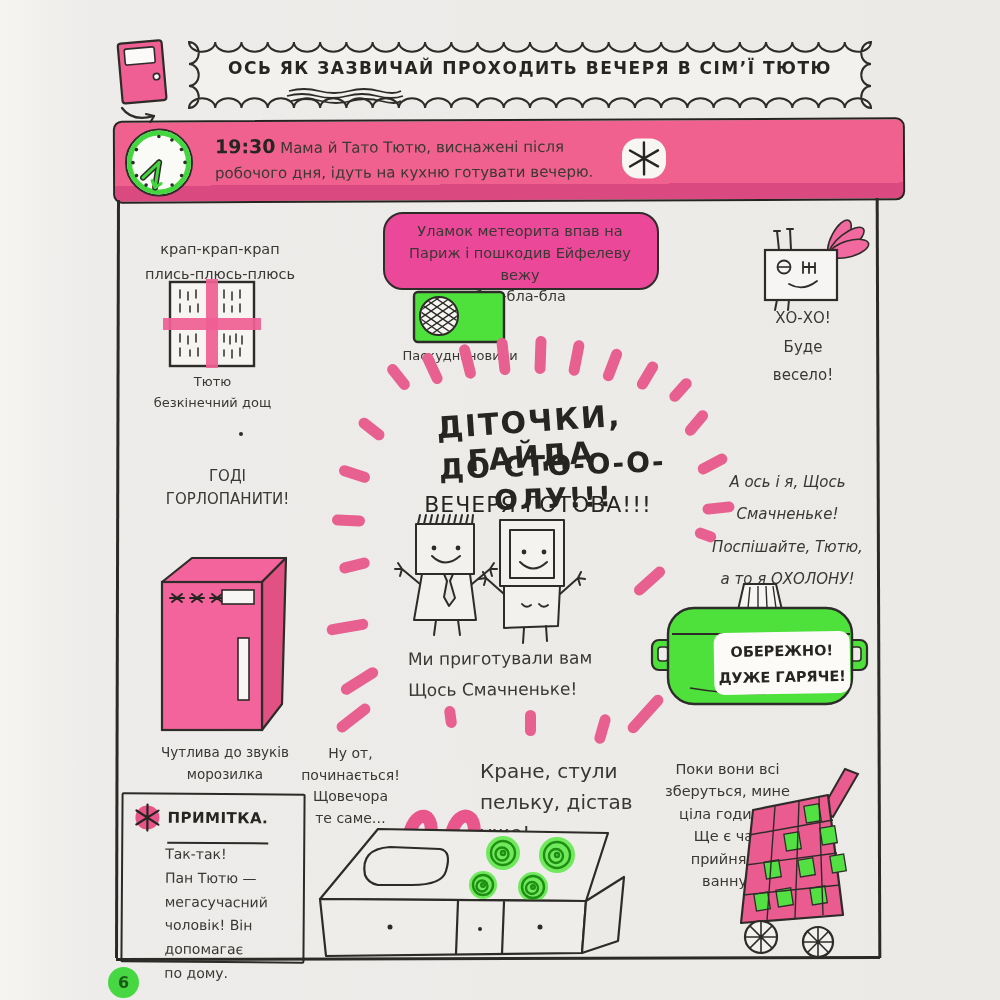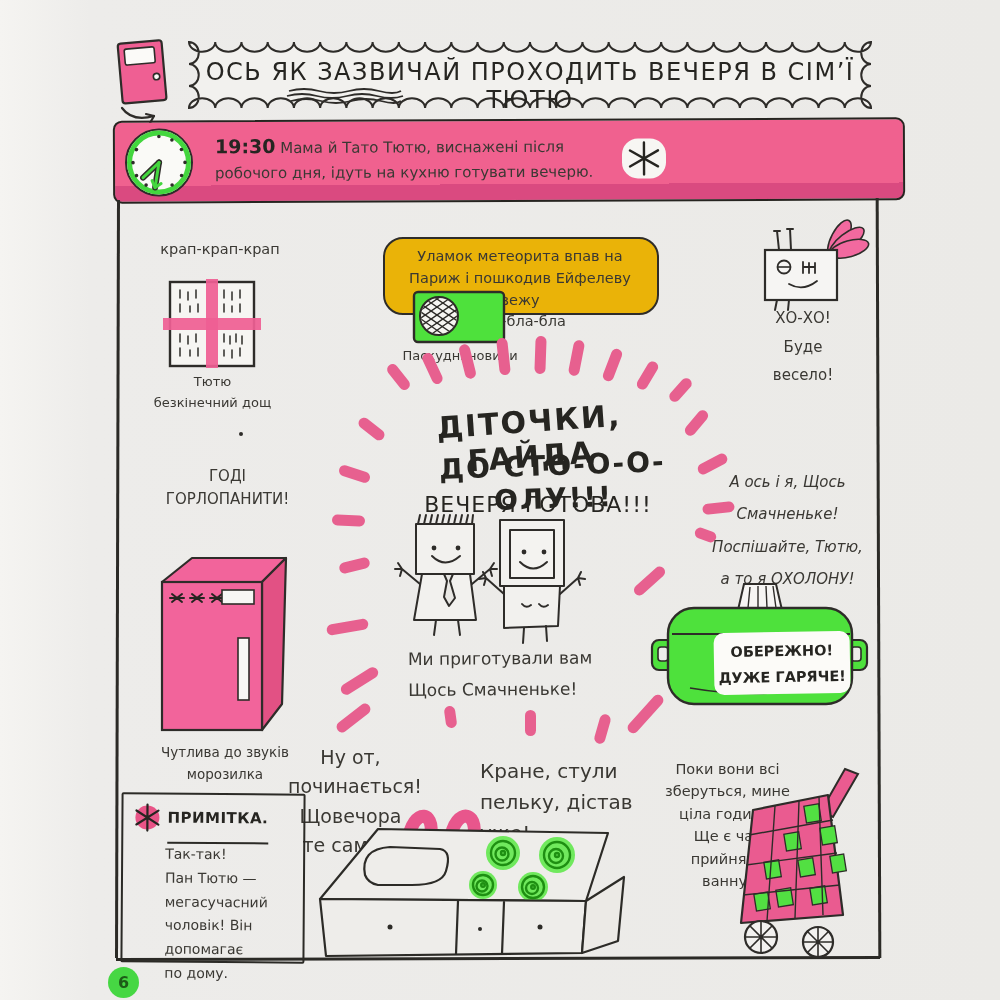--- a/index.html
+++ b/index.html
@@ -25,21 +25,21 @@
     </g>
     <path d="M12,72 Q22,86 44,80" fill="none" stroke="#2e2c29" stroke-width="2.2" stroke-linecap="round"></path>
     <path d="M44,80 l-8,-2 M44,80 l-4,7" fill="none" stroke="#2e2c29" stroke-width="2.2" stroke-linecap="round"></path>
   </svg>
 </div>
 
 <div class="abs" style="left:185px;top:34px;width:690px;height:80px;">
   <svg width="690" height="80" viewBox="0 0 690 80">
     <path id="cloud-path" fill="#f2f1ee" stroke="#2e2c29" stroke-width="2" d="M4,8 a 13.115384615384615,9.75 0 0 0 26.23076923076923,0 a 13.115384615384615,9.75 0 0 0 26.23076923076923,0 a 13.115384615384615,9.75 0 0 0 26.23076923076923,0 a 13.115384615384615,9.75 0 0 0 26.23076923076923,0 a 13.115384615384615,9.75 0 0 0 26.23076923076923,0 a 13.115384615384615,9.75 0 0 0 26.23076923076923,0 a 13.115384615384615,9.75 0 0 0 26.23076923076923,0 a 13.115384615384615,9.75 0 0 0 26.23076923076923,0 a 13.115384615384615,9.75 0 0 0 26.23076923076923,0 a 13.115384615384615,9.75 0 0 0 26.23076923076923,0 a 13.115384615384615,9.75 0 0 0 26.23076923076923,0 a 13.115384615384615,9.75 0 0 0 26.23076923076923,0 a 13.115384615384615,9.75 0 0 0 26.23076923076923,0 a 13.115384615384615,9.75 0 0 0 26.23076923076923,0 a 13.115384615384615,9.75 0 0 0 26.23076923076923,0 a 13.115384615384615,9.75 0 0 0 26.23076923076923,0 a 13.115384615384615,9.75 0 0 0 26.23076923076923,0 a 13.115384615384615,9.75 0 0 0 26.23076923076923,0 a 13.115384615384615,9.75 0 0 0 26.23076923076923,0 a 13.115384615384615,9.75 0 0 0 26.23076923076923,0 a 13.115384615384615,9.75 0 0 0 26.23076923076923,0 a 13.115384615384615,9.75 0 0 0 26.23076923076923,0 a 13.115384615384615,9.75 0 0 0 26.23076923076923,0 a 13.115384615384615,9.75 0 0 0 26.23076923076923,0 a 13.115384615384615,9.75 0 0 0 26.23076923076923,0 a 13.115384615384615,9.75 0 0 0 26.23076923076923,0 a 9.75,11 0 0 0 0,22 a 9.75,11 0 0 0 0,22 a 9.75,11 0 0 0 0,22 a 13.115384615384615,9.75 0 0 0 -26.23076923076923,0 a 13.115384615384615,9.75 0 0 0 -26.23076923076923,0 a 13.115384615384615,9.75 0 0 0 -26.23076923076923,0 a 13.115384615384615,9.75 0 0 0 -26.23076923076923,0 a 13.115384615384615,9.75 0 0 0 -26.23076923076923,0 a 13.115384615384615,9.75 0 0 0 -26.23076923076923,0 a 13.115384615384615,9.75 0 0 0 -26.23076923076923,0 a 13.115384615384615,9.75 0 0 0 -26.23076923076923,0 a 13.115384615384615,9.75 0 0 0 -26.23076923076923,0 a 13.115384615384615,9.75 0 0 0 -26.23076923076923,0 a 13.115384615384615,9.75 0 0 0 -26.23076923076923,0 a 13.115384615384615,9.75 0 0 0 -26.23076923076923,0 a 13.115384615384615,9.75 0 0 0 -26.23076923076923,0 a 13.115384615384615,9.75 0 0 0 -26.23076923076923,0 a 13.115384615384615,9.75 0 0 0 -26.23076923076923,0 a 13.115384615384615,9.75 0 0 0 -26.23076923076923,0 a 13.115384615384615,9.75 0 0 0 -26.23076923076923,0 a 13.115384615384615,9.75 0 0 0 -26.23076923076923,0 a 13.115384615384615,9.75 0 0 0 -26.23076923076923,0 a 13.115384615384615,9.75 0 0 0 -26.23076923076923,0 a 13.115384615384615,9.75 0 0 0 -26.23076923076923,0 a 13.115384615384615,9.75 0 0 0 -26.23076923076923,0 a 13.115384615384615,9.75 0 0 0 -26.23076923076923,0 a 13.115384615384615,9.75 0 0 0 -26.23076923076923,0 a 13.115384615384615,9.75 0 0 0 -26.23076923076923,0 a 13.115384615384615,9.75 0 0 0 -26.23076923076923,0 a 9.75,11 0 0 0 0,-22 a 9.75,11 0 0 0 0,-22 a 9.75,11 0 0 0 0,-22 Z"></path>
   </svg>
-  <div class="abs c" style="left:20px;top:24px;width:650px;font-size:24px;font-weight:400;letter-spacing:1.5px;color:#262521;">
+  <div class="abs c" style="left:20px;top:24px;width:650px;font-size:17px;font-weight:700;letter-spacing:1.5px;color:#262521;">
     <span>ОСЬ ЯК ЗАЗВИЧАЙ ПРОХОДИТЬ ВЕЧЕРЯ В СІМ’Ї ТЮТЮ</span>
   </div>
   <svg class="abs" style="left:100px;top:54px;" width="120" height="18" viewBox="0 0 120 18">
     <g fill="none" stroke="#2e2c29" stroke-width="1.8">
       <path d="M4,3 q15,-4 30,0 t30,0 t30,0 t22,0"></path>
       <path d="M2,8 q15,-4 30,0 t30,0 t30,0 t26,0"></path>
       <path d="M6,13 q15,-4 30,0 t30,0 t30,0 t20,0"></path>
     </g>
   </svg>
 </div>
@@ -91,41 +91,42 @@
     </svg>
   </div>
 </div>
 
 <div class="abs" style="left:116px;top:200px;width:2.5px;height:758px;background:#2b2a26;transform:rotate(0.15deg);"></div>
 <div class="abs" style="left:877px;top:198px;width:2.5px;height:760px;background:#2b2a26;transform:rotate(-0.2deg);"></div>
 <div class="abs" style="left:116px;top:957px;width:764px;height:2.5px;background:#2b2a26;transform:rotate(-0.15deg);"></div>
 
 <div class="hand abs c" style="left:130px;top:237px;width:180px;font-size:14.5px;line-height:1.75;">
   <div>крап-крап-крап</div>
+  <div>плись-плюсь-плюсь</div>
 </div>
 <div class="abs" style="left:166px;top:278px;">
   <svg width="92" height="92" viewBox="0 0 92 92">
     <rect x="4" y="4" width="84" height="84" fill="#f6f5f2" stroke="#2e2c29" stroke-width="2.4"></rect>
     <g stroke="#2e2c29" stroke-width="1.5" stroke-linecap="round">
       <path d="M14,12 v8 M22,14 v8 M30,12 v8 M14,26 v8 M24,28 v6 M32,26 v8
                M58,12 v8 M66,14 v8 M74,12 v8 M58,26 v8 M66,28 v6 M74,26 v8
                M14,56 v8 M22,58 v8 M30,56 v8 M14,70 v8 M24,72 v6 M32,70 v8
                M58,56 v8 M64,58 v8 M70,56 v8 M76,58 v8 M58,72 v6 M66,72 v8 M74,70 v8"></path>
     </g>
     <rect x="40" y="1" width="12" height="89" fill="#ef5f93" opacity="0.93"></rect>
     <rect x="-3" y="40" width="98" height="12" fill="#ef5f93" opacity="0.93"></rect>
   </svg>
 </div>
 <div class="hand abs c" style="left:145px;top:372px;width:135px;font-size:13px;line-height:1.6;">
   <div>Тютю</div>
   <div>безкінечний дощ</div>
 </div>
 <div class="abs" style="left:239px;top:432px;width:4px;height:4px;border-radius:50%;background:#2e2c29;"></div>
 
-<div class="abs" style="left:383px;top:237px;width:272px;height:74px;background:#eab308;border:2.2px solid #2e2c29;border-radius:20px;">
+<div class="abs" style="left:383px;top:212px;width:272px;height:74px;background:#ec4899;border:2.2px solid #2e2c29;border-radius:20px;">
   <div class="hand abs c" style="left:6px;top:7px;width:258px;font-size:14.5px;line-height:1.5;">
     <div>Уламок метеорита впав на</div>
     <div>Париж і пошкодив Ейфелеву вежу</div>
     <div>бла-бла-бла</div>
   </div>
 </div>
 <svg class="abs" style="left:467px;top:294px;" width="24" height="24" viewBox="0 0 24 24">
   <path d="M1,-1 L10,20 L19,-1 Z" fill="#f8f7f4"></path>
   <path d="M1,-1 L10,20 L19,-1" fill="none" stroke="#2e2c29" stroke-width="2.2" stroke-linejoin="round"></path>
 </svg>
@@ -296,21 +297,21 @@
     <path d="M38,110 Q108,122 180,108" stroke="#2e2c29" stroke-width="1.6" fill="none"></path>
     <circle cx="78" cy="68" r="1.8" fill="#2e2c29"></circle>
       <circle cx="158" cy="66" r="1.8" fill="#2e2c29"></circle>
   </svg>
 </div>
 <div class="hand abs c ink" style="left:714px;top:632px;width:136px;height:56px;background:#fcfbf8;border-radius:10px;font-size:14.5px;font-weight:700;line-height:1.8;padding-top:6px;transform:rotate(-1deg);">
   <div>ОБЕРЕЖНО!</div>
   <div>ДУЖЕ ГАРЯЧЕ!</div>
 </div>
 
-<div class="hand abs c" style="left:288px;top:743px;width:125px;font-size:19px;line-height:1.55;">
+<div class="hand abs c" style="left:288px;top:743px;width:125px;font-size:14px;line-height:1.55;">
   <div>Ну от,</div>
   <div>починається!</div>
   <div>Щовечора</div>
   <div>те саме…</div>
 </div>
 <div class="abs" style="left:380px;top:772px;">
   <svg width="115" height="90" viewBox="0 0 115 90">
     <g fill="none" stroke="#e8568c" stroke-width="13" stroke-linecap="round">
       <path d="M28,86 C24,40 54,32 51,62"></path>
       <path d="M70,86 C66,38 98,32 94,64"></path>

